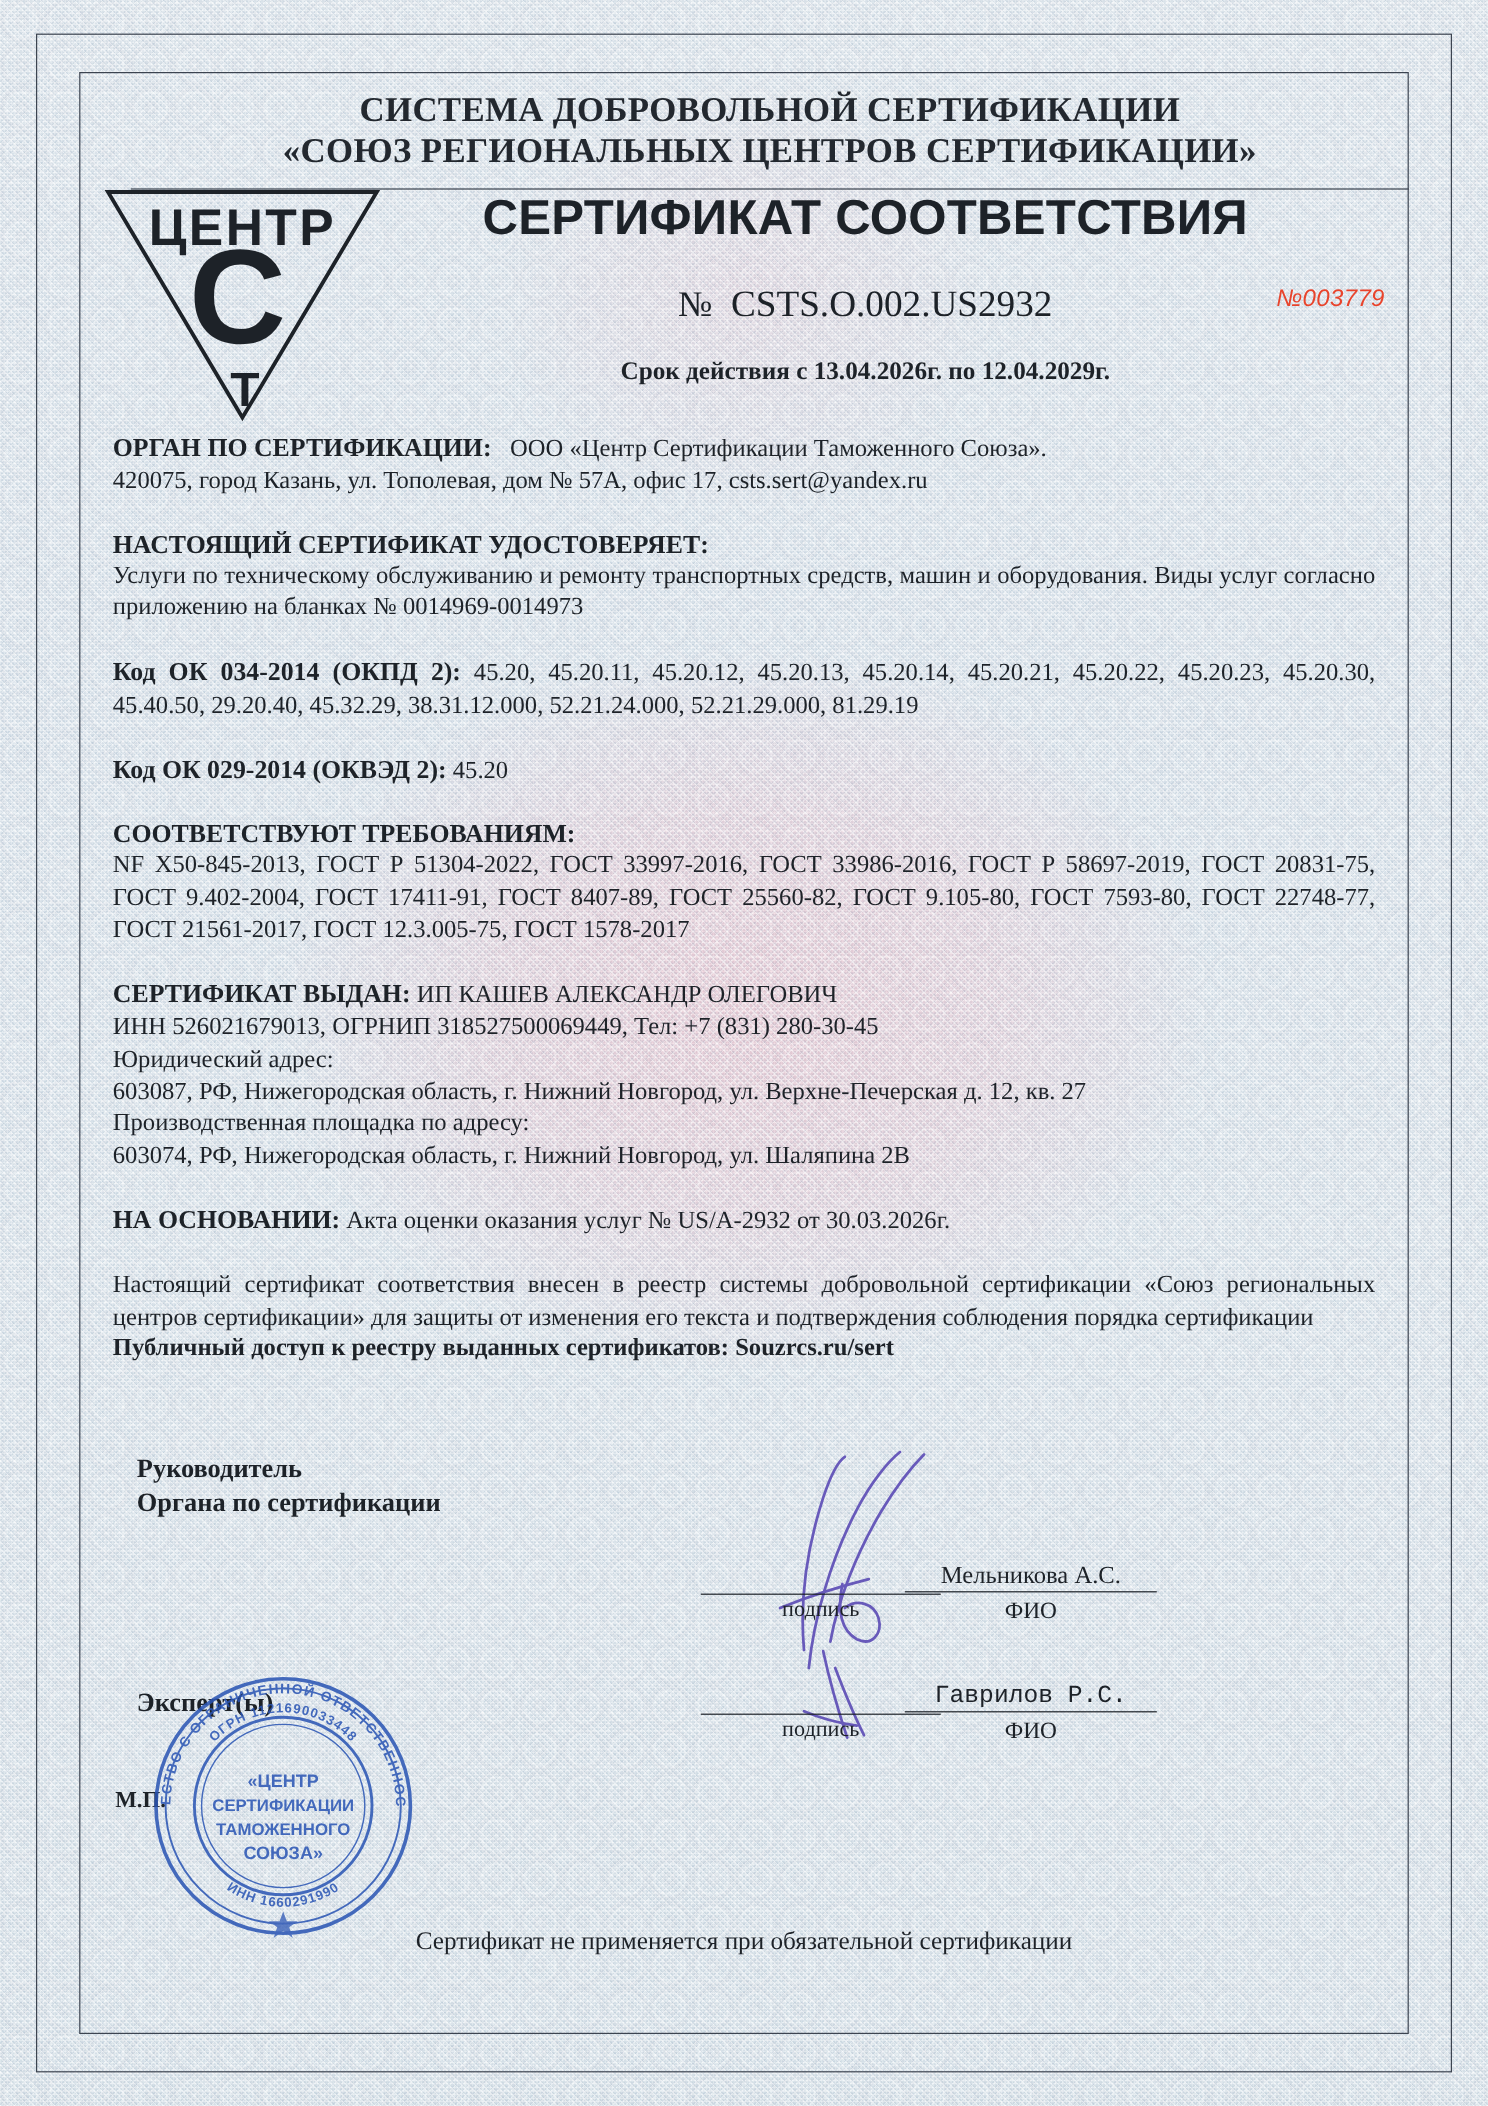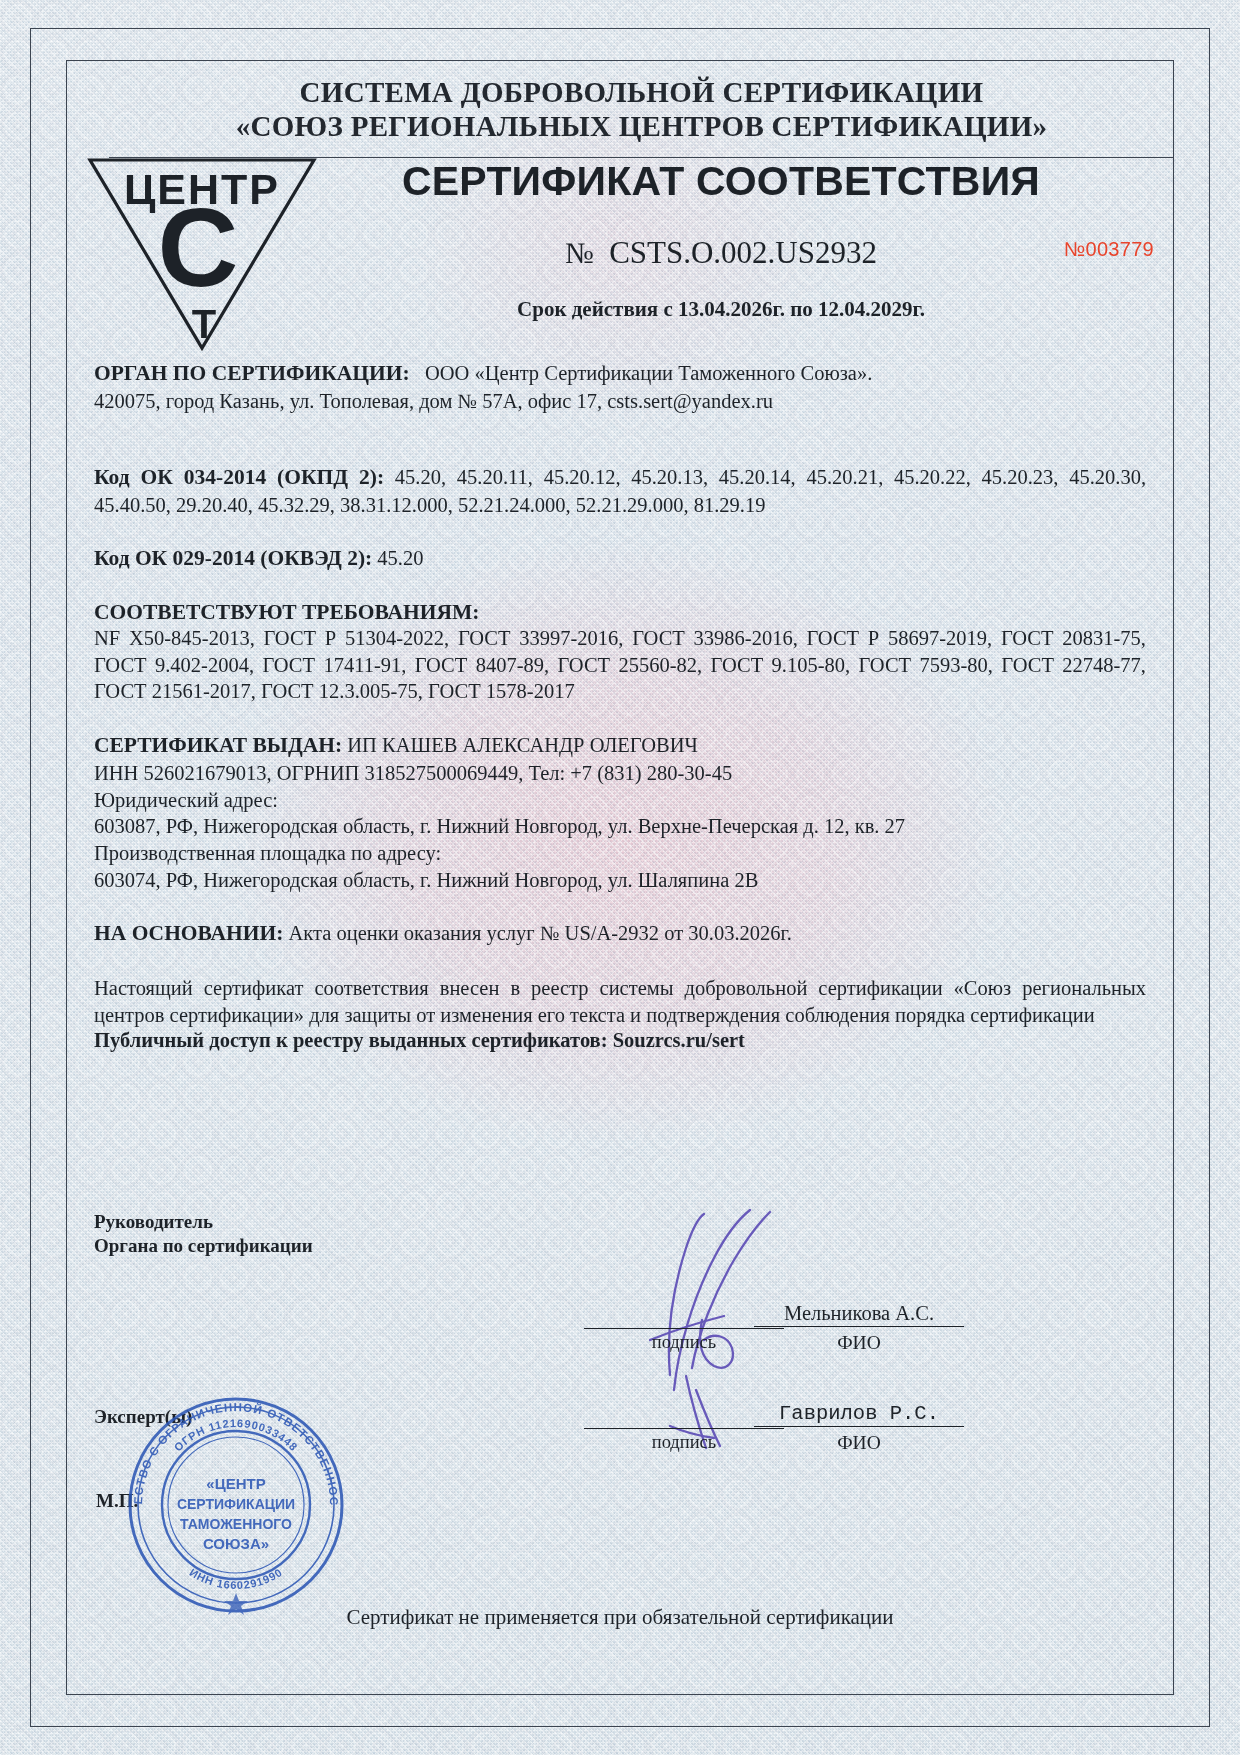--- a/index.html
+++ b/index.html
@@ -121,20 +121,21 @@
   .cert-no .nsign { font-size: 30px; }
 
   .serial {
     position: absolute;
     right: 20px;
     top: 178px;
     font-family: "Liberation Sans", sans-serif;
     font-size: 20px;
     color: #e8442c;
     letter-spacing: 0.3px;
+    font-style: italic;
   }
 
   .validity {
     position: absolute;
     left: 255px;
     top: 237px;
     width: 800px;
     text-align: center;
     font-weight: bold;
     font-size: 21px;
@@ -175,23 +176,24 @@
   .sig-area {
     position: absolute;
     left: 28px;
     top: 1150px;
     width: 1052px;
     height: 330px;
   }
   .sig-role {
     position: absolute;
     font-weight: bold;
-    font-size: 19px;
+    font-size: 22px;
     color: #1d2228;
     line-height: 1.28;
+    margin-left: 20px;
   }
   .sig-line {
     position: absolute;
     border-bottom: 1.5px solid #1d2228;
     height: 0;
   }
   .sig-cap {
     position: absolute;
     font-size: 18.5px;
     color: #1d2228;
@@ -299,20 +301,24 @@
           &nbsp;&nbsp;<span>ООО «Центр Сертификации Таможенного Союза».</span>
         </div>
         <div class="txt">
           <span>420075, город Казань, ул. Тополевая, дом № 57А, офис 17,</span>
           <span class="u">csts.sert@yandex.ru</span>
         </div>
       </div>
 
       <div class="sp-lg"></div>
 
+      <div class="blk">
+        <div class="lbl">НАСТОЯЩИЙ СЕРТИФИКАТ УДОСТОВЕРЯЕТ:</div>
+        <div class="txt just-all">Услуги по техническому обслуживанию и ремонту транспортных средств, машин и оборудования. Виды услуг согласно приложению на бланках № 0014969-0014973</div>
+      </div>
 
       <div class="sp-lg"></div>
 
       <div class="blk">
         <div class="txt just-all">
           <span class="lbl">Код ОК 034-2014 (ОКПД 2):</span>
           <span>45.20, 45.20.11, 45.20.12, 45.20.13, 45.20.14, 45.20.21, 45.20.22, 45.20.23, 45.20.30, 45.40.50, 29.20.40, 45.32.29, 38.31.12.000, 52.21.24.000, 52.21.29.000, 81.29.19</span>
         </div>
       </div>
 

